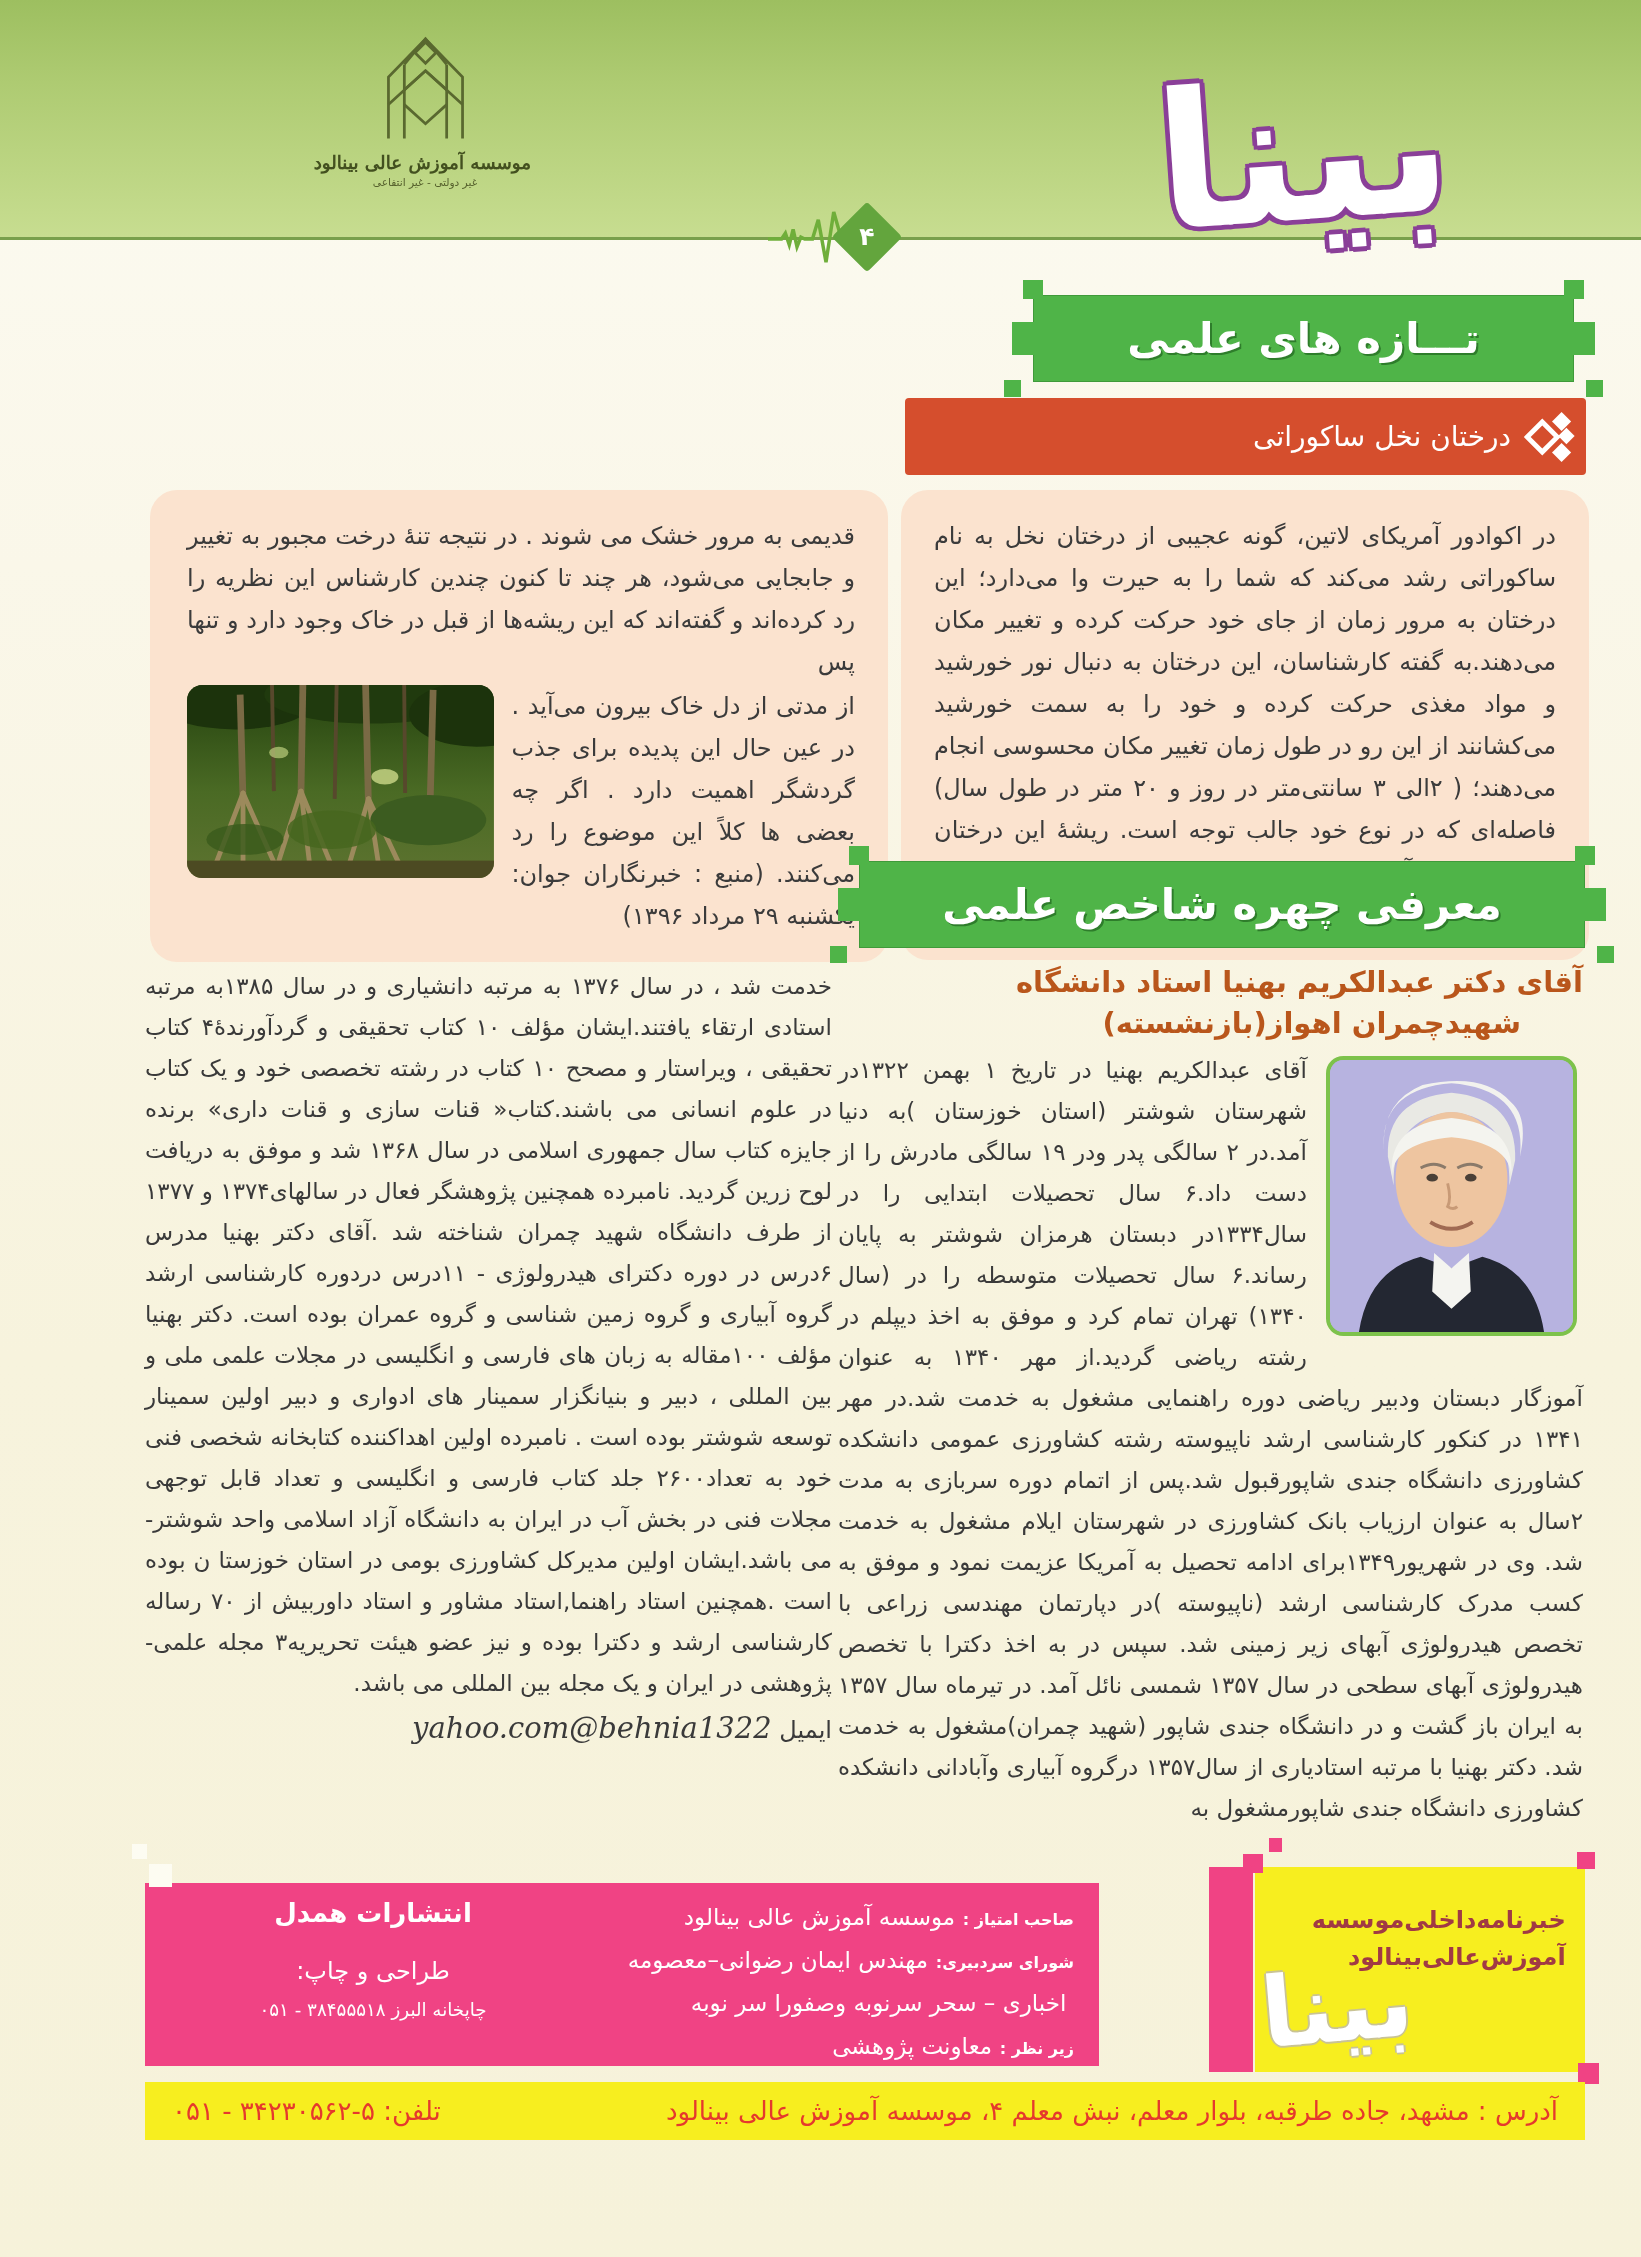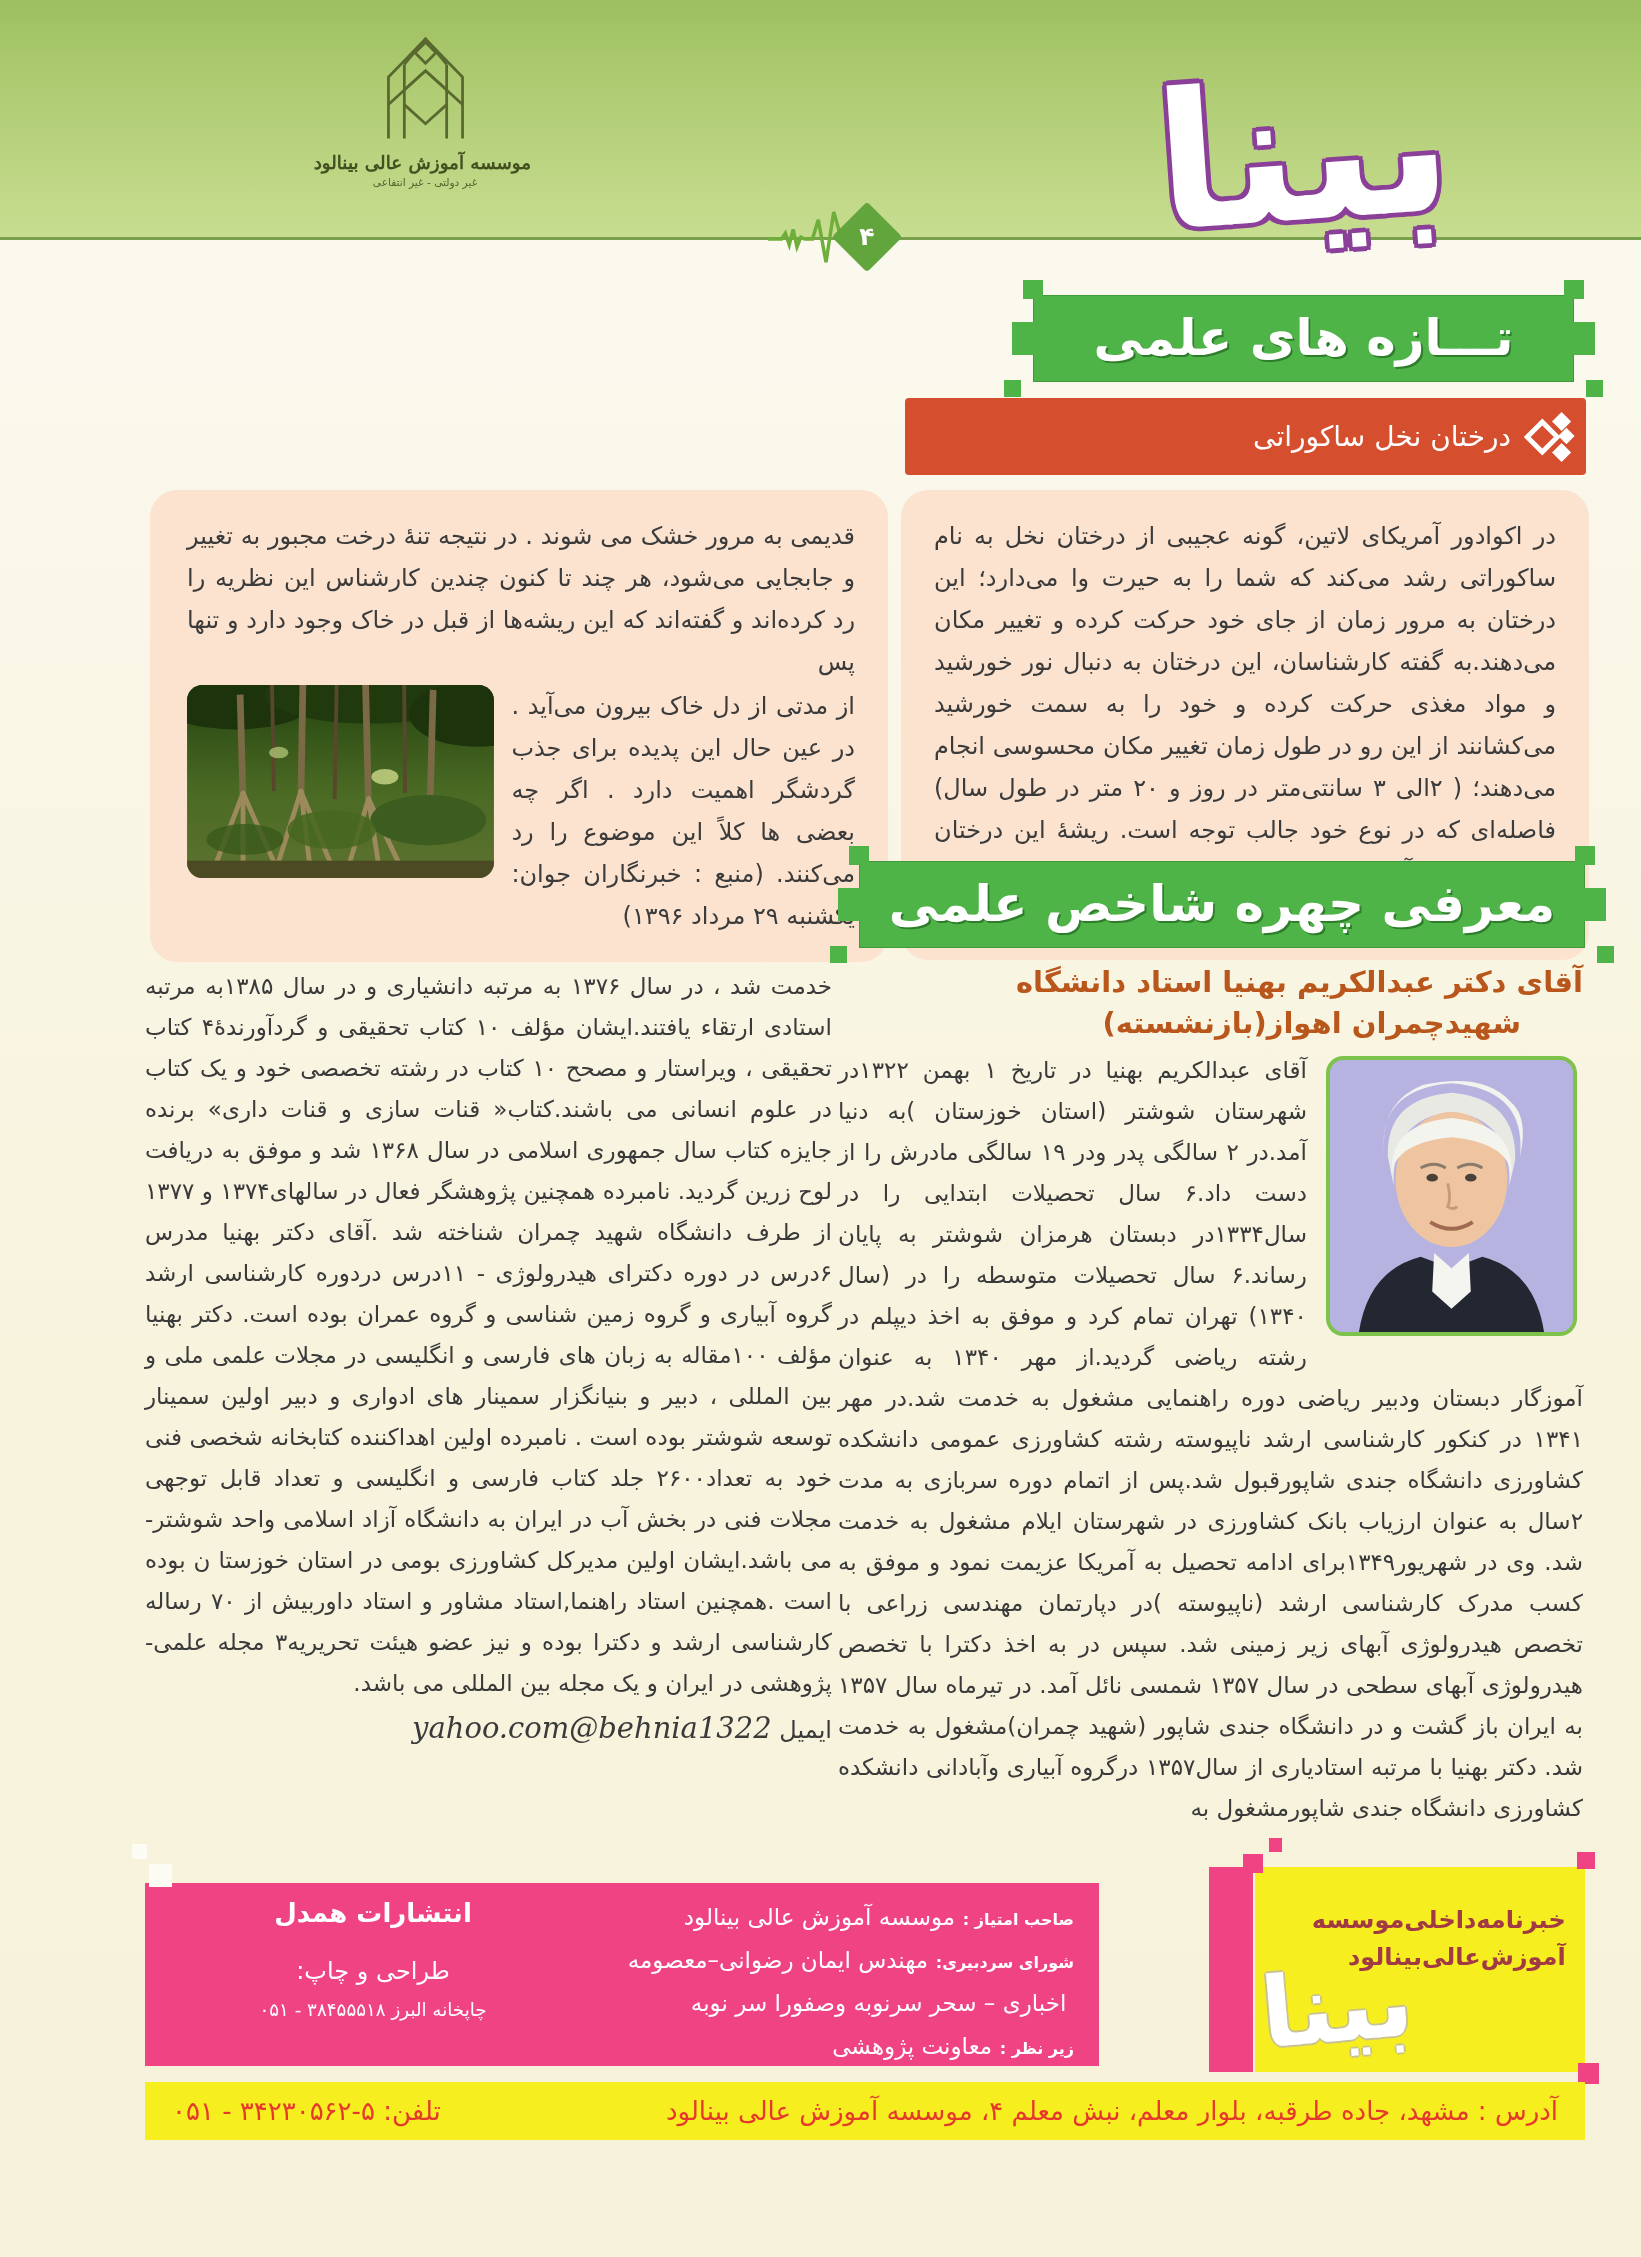--- a/index.html
+++ b/index.html
@@ -22,21 +22,21 @@
     text-shadow:-4.8px 0 #8a3f98,4.8px 0 #8a3f98,0 -4.8px #8a3f98,0 4.8px #8a3f98,
       -3.9px -3.9px #8a3f98,3.9px 3.9px #8a3f98,-3.9px 3.9px #8a3f98,3.9px -3.9px #8a3f98;}
   .pulse{position:absolute;left:768px;top:210px;z-index:2;}
   .pagenum{position:absolute;left:842px;top:212px;width:50px;height:50px;background:#63a53d;
     transform:rotate(45deg);z-index:2;border-radius:3.9px;}
   .pagenum span{display:block;width:50px;height:50px;line-height:50px;text-align:center;
     transform:rotate(-45deg);color:#fff;font-size:25px;font-weight:bold;}
   
   .sechead{position:absolute;background:#4fb448;color:#fff;text-align:center;
     font-weight:bold;box-shadow:0 0 0 1px #3f9a3a inset;}
-  .sechead .t{font-size:50px;line-height:87px;white-space:nowrap;
+  .sechead .t{font-size:42px;line-height:87px;white-space:nowrap;
     text-shadow:1.9px 1.9px 0 #2e7d2b;}
   .sq{position:absolute;background:#4fb448;}
   .sq.tl{width:19.3px;height:19.3px;left:-9.7px;top:-15.4px;}
   .sq.bl{width:17.4px;height:17.4px;left:-29px;bottom:-15.4px;}
   .sq.tr{width:19.3px;height:19.3px;right:-9.7px;top:-15.4px;}
   .sq.br{width:17.4px;height:17.4px;right:-29px;bottom:-15.4px;}
   .sq.tabL{width:25px;height:33px;left:-21px;top:27px;}
   .sq.tabR{width:25px;height:33px;right:-21px;top:27px;}
   
   .redband{position:absolute;left:905px;top:398px;width:681px;height:77px;background:#d54e2d;border-radius:3.9px;}

